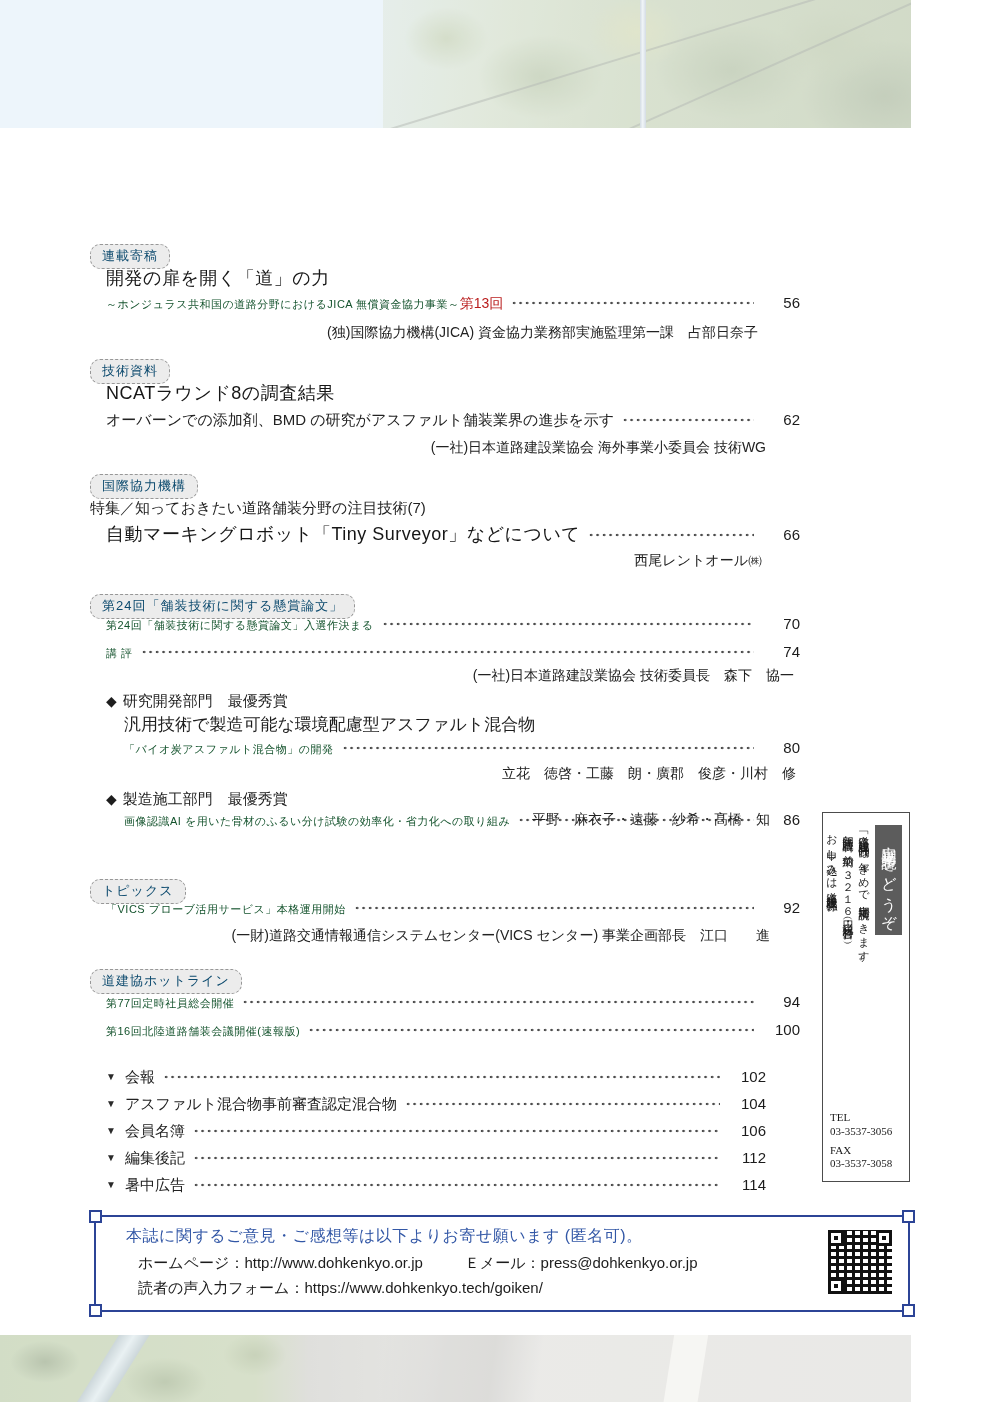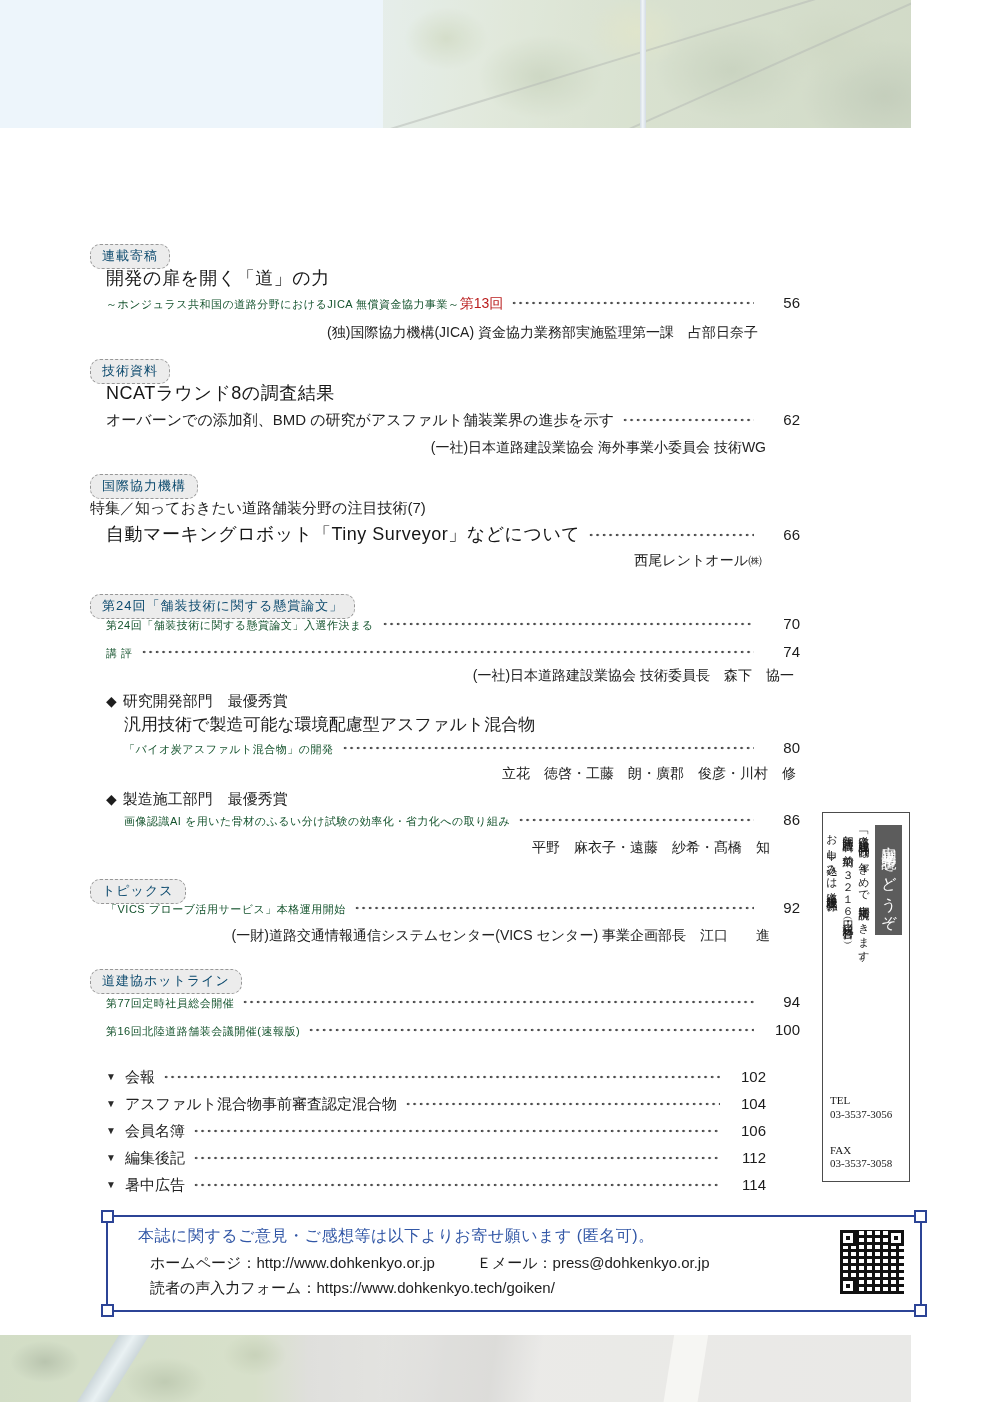--- a/index.html
+++ b/index.html
@@ -67,24 +67,24 @@
     border:1px solid #4c4c4c;background:#fff;
     font-family:"Liberation Serif","DejaVu Serif",serif;}
   .vcol{position:absolute;writing-mode:vertical-rl;white-space:nowrap;}
   #sub-header{right:7px;top:12px;background:#5c5c5c;color:#fff;
     font-size:15px;letter-spacing:3px;padding:9px 4px;}
   .sub-line{font-size:11px;letter-spacing:1.2px;color:#1a1a1a;}
   #sub-line1{right:38px;top:14px;}
   #sub-line2{right:54px;top:14px;}
   #sub-line3{right:70px;top:14px;}
   #sub-contact{position:absolute;left:7px;bottom:10px;font-size:11px;color:#1a1a1a;line-height:1.25;}
-  #sub-contact .pair{margin-top:22px;}
-
-  
-  #feedback{position:absolute;left:106px;top:1215px;width:812px;height:93px;
+  #sub-contact .pair{margin-top:5px;}
+
+  
+  #feedback{position:absolute;left:94px;top:1215px;width:812px;height:93px;
     border:2px solid #2c4496;background:#fff;}
   .knot{position:absolute;width:9px;height:9px;border:2px solid #2c4496;background:#fff;}
   #knot-tl{left:-7px;top:-7px;}  #knot-tr{right:-7px;top:-7px;}
   #knot-bl{left:-7px;bottom:-7px;} #knot-br{right:-7px;bottom:-7px;}
   #fb-heading{position:absolute;left:30px;top:9px;font-size:16px;color:#3257a6;
     letter-spacing:.5px;white-space:nowrap;}
   .fb-line{position:absolute;left:42px;font-size:15px;color:#1c1c1c;white-space:nowrap;}
   #fb-line2{top:37px;} #fb-line3{top:62px;}
   .fb-gap{display:inline-block;width:42px;}
   #qr{position:absolute;right:16px;top:13px;width:64px;height:64px;background:#fff;
@@ -161,21 +161,21 @@
   <div class="author" style="left:124px;top:765px;width:672px">立花　徳啓・工藤　朗・廣郡　俊彦・川村　修</div>
 
   <div class="award-head" style="left:106px;top:790px">
     <span class="dia">◆</span><span>製造施工部門　最優秀賞</span>
   </div>
   <div class="row" style="left:124px;top:811px;width:676px">
     <span class="t17">画像認識AI を用いた骨材のふるい分け試験の効率化・省力化への取り組み</span>
     <span class="leader"></span>
     <span class="pg">86</span>
   </div>
-  <div class="author" style="left:124px;top:839px;width:646px">平野　麻衣子・遠藤　紗希・髙橋　知</div>
+  <div class="author" style="left:124px;top:811px;width:646px">平野　麻衣子・遠藤　紗希・髙橋　知</div>
 
   <div class="pill" style="top:879px">トピックス</div>
   <div class="row" style="left:106px;top:899px;width:694px">
     <span class="t17">「VICS プローブ活用サービス」本格運用開始</span>
     <span class="leader"></span>
     <span class="pg">92</span>
   </div>
   <div class="author" style="left:106px;top:927px;width:664px">(一財)道路交通情報通信システムセンター(VICS センター) 事業企画部長　江口　　進</div>
 
   <div class="pill" style="top:969px">道建協ホットライン</div>

